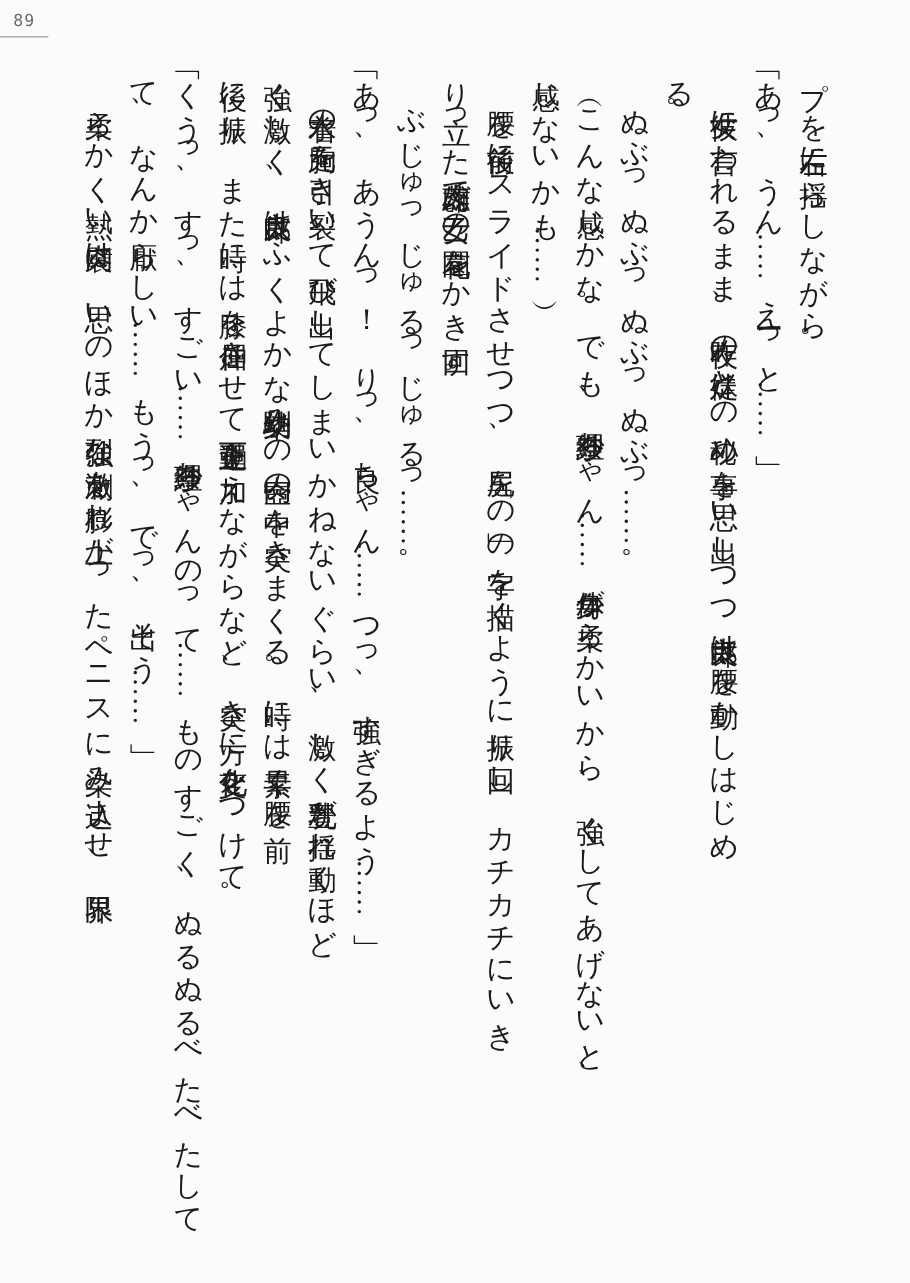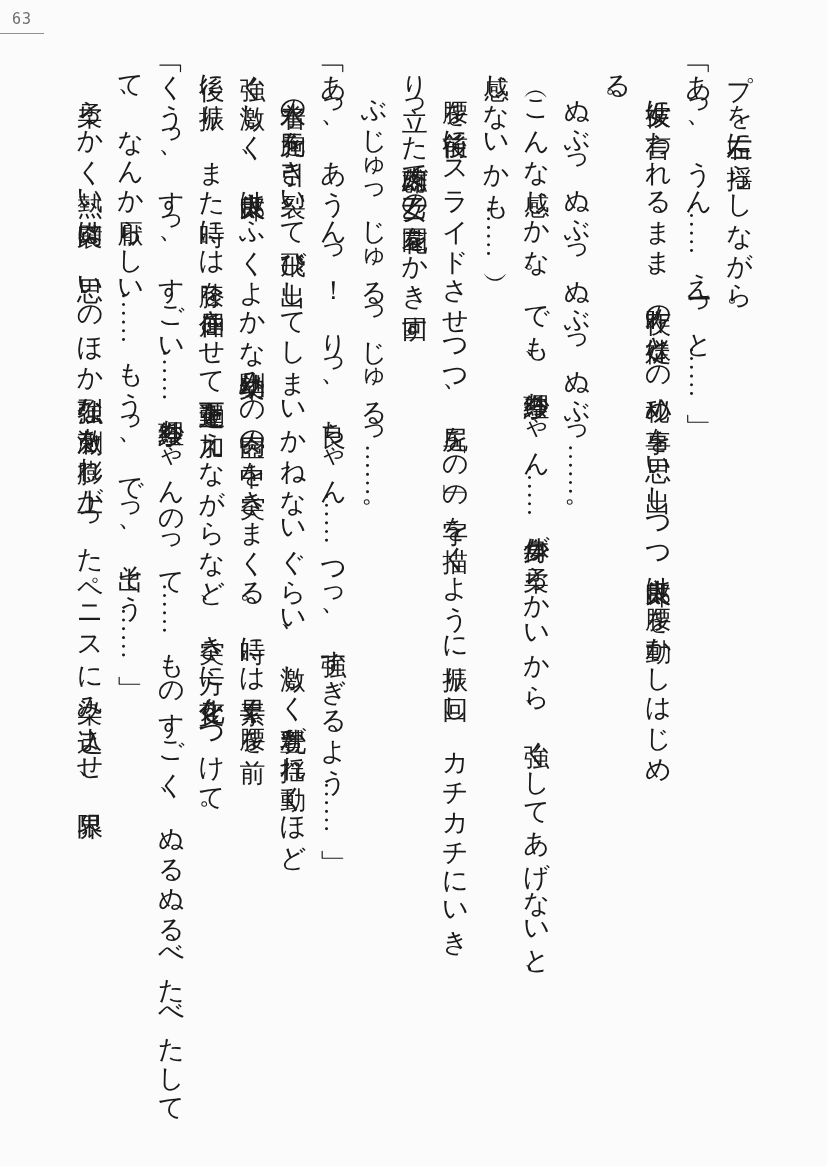--- a/index.html
+++ b/index.html
@@ -50,21 +50,21 @@
     padding: 0;
     white-space: nowrap;
   }
   .text-block p.line.indent {
     text-indent: 1em;
   }
 </style>
 </head>
 <body>
 
-<div class="page-num">63</div>
+<div class="page-num">89</div>
 <div class="page-num-rule"></div>
 
 <div class="text-block" id="text-block">
     <p class="line">プを左右に揺らしながら。</p>
     <p class="line">「あっ、うん……えーっと……」</p>
     <p class="line indent">彼女に言われるまま、昨夜の従妹との秘め事を思い出しつつ良太郎は腰を動かしはじめ</p>
     <p class="line">る。</p>
     <p class="line indent">ぬぶっぬぶっぬぶっぬぶっ……。</p>
     <p class="line indent">（こんな感じかな。でも、紗理奈ちゃん……身体が柔らかいから、強くしてあげないと、</p>
     <p class="line">感じないかも……）</p>

